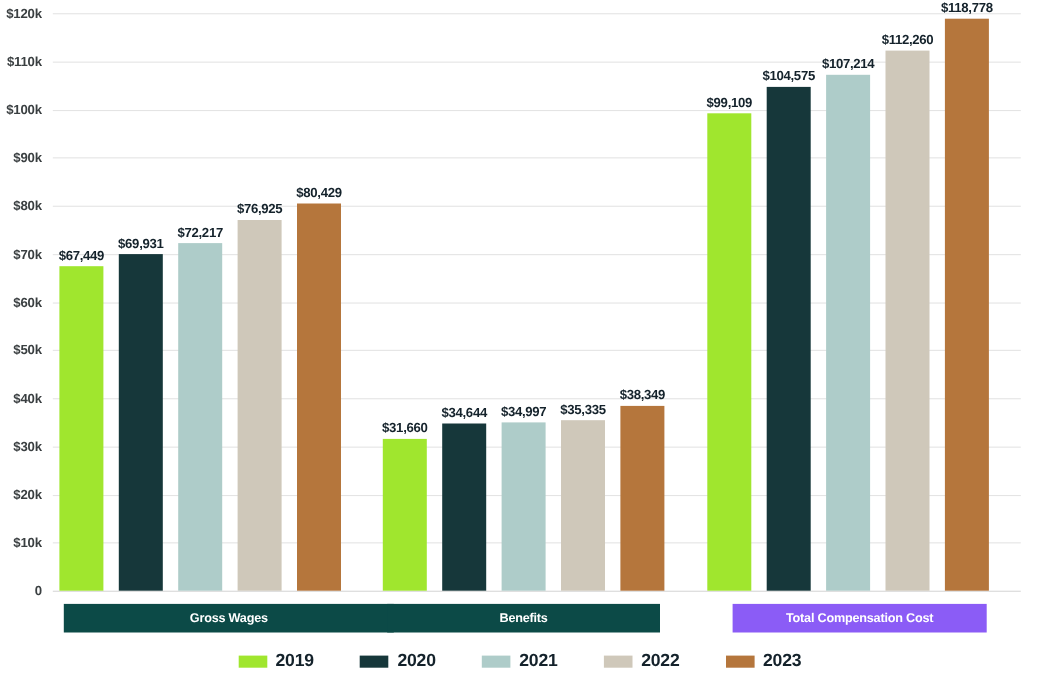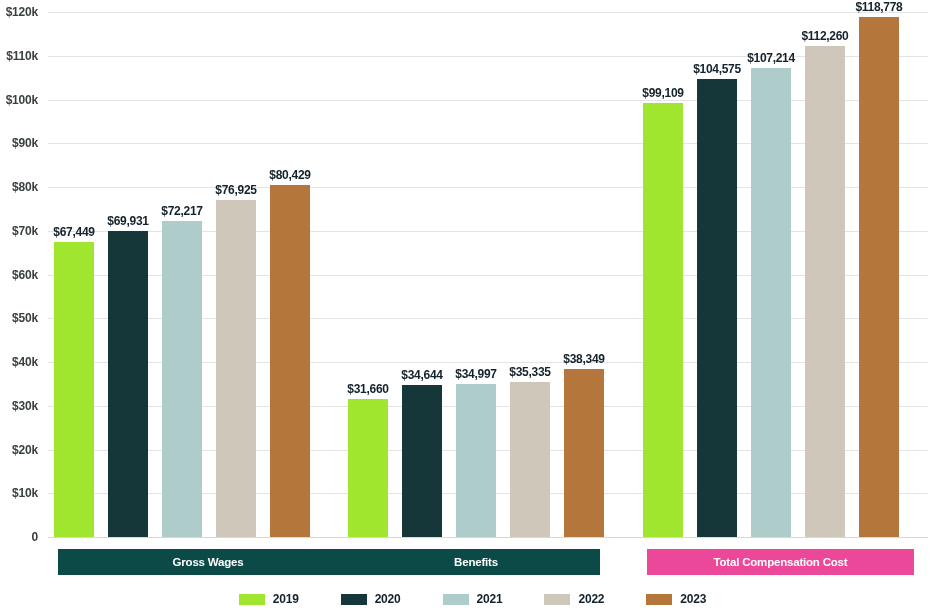--- a/index.html
+++ b/index.html
@@ -149,21 +149,21 @@
     display: flex;
     align-items: center;
     gap: 8px;
   }
   .legend-swatch {
     width: 26px;
     height: 11px;
     display: block;
   }
   .legend-text {
-    font-size: 12px;
+    font-size: 16px;
     font-weight: bold;
     color: #14222b;
     letter-spacing: -0.2px;
   }
 </style>
 </head>
 <body>
 
 <div id="chart-root">
 
@@ -271,21 +271,21 @@
               <div class="bar" style="height: 519.654px; background: rgb(181, 118, 60);"></div>
             </div>
           </div>
         </div>
       </div>
   </div>
 
   <div class="cat-labels" id="cat-labels">
       <div class="cat-label" style="left: 10px; width: 300px; background: rgb(12, 74, 71);">Gross Wages</div>
       <div class="cat-label" style="left: 304px; width: 248px; background: rgb(12, 74, 71);">Benefits</div>
-      <div class="cat-label" style="left: 599px; width: 267px; background: #ec4899;">Total Compensation Cost</div>
+      <div class="cat-label" style="left: 618px; width: 231px; background: #8b5cf6;">Total Compensation Cost</div>
     </div>
 
   <div class="legend" id="legend">
       <div class="legend-item">
         <span class="legend-swatch" style="background: rgb(160, 230, 46);"></span>
         <span class="legend-text">2019</span>
       </div>
       <div class="legend-item">
         <span class="legend-swatch" style="background: rgb(22, 55, 58);"></span>
         <span class="legend-text">2020</span>

